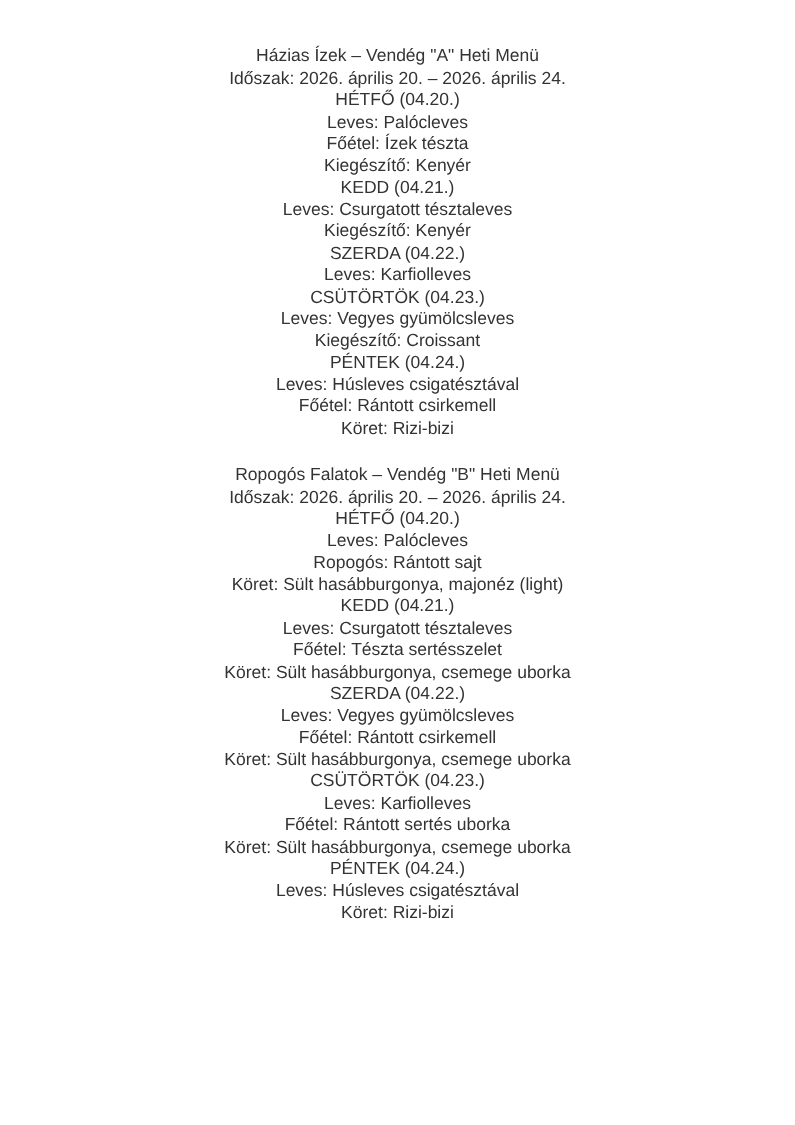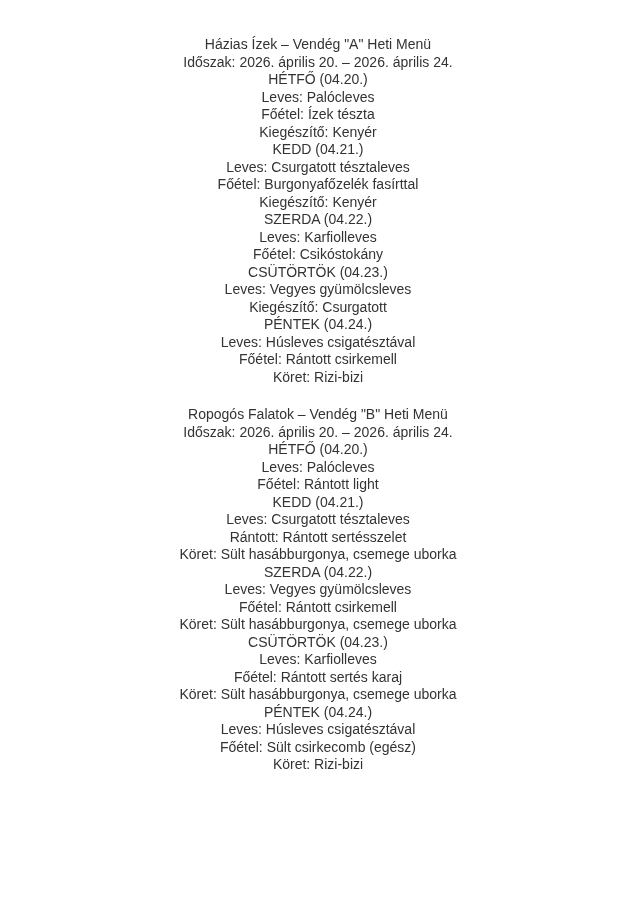--- a/index.html
+++ b/index.html
@@ -42,52 +42,50 @@
     <section class="menu">
       <p class="line title">Házias Ízek – Vendég "A" Heti Menü</p>
       <p class="line period gap-after">Időszak: 2026. április 20. – 2026. április 24.</p>
       <div>
         <p class="line day-name">HÉTFŐ (04.20.)</p>
         <p class="line day-item">Leves: Palócleves</p>
         <p class="line day-item">Főétel: Ízek tészta</p>
         <p class="line day-item">Kiegészítő: Kenyér</p>
         <p class="line day-name">KEDD (04.21.)</p>
         <p class="line day-item">Leves: Csurgatott tésztaleves</p>
-        <p class="line day-item">Főétel: Burgonyafőzelék fasírttal</p>
         <p class="line day-item">Kiegészítő: Kenyér</p>
         <p class="line day-name">SZERDA (04.22.)</p>
         <p class="line day-item">Leves: Karfiolleves</p>
-        <p class="line day-item">Főétel: Csikóstokány</p>
         <p class="line day-name">CSÜTÖRTÖK (04.23.)</p>
         <p class="line day-item">Leves: Vegyes gyümölcsleves</p>
-        <p class="line day-item">Kiegészítő: Csurgatott</p>
+        <p class="line day-item">Kiegészítő: Croissant</p>
         <p class="line day-name">PÉNTEK (04.24.)</p>
         <p class="line day-item">Leves: Húsleves csigatésztával</p>
         <p class="line day-item">Főétel: Rántott csirkemell</p>
         <p class="line day-item">Köret: Rizi-bizi</p>
       </div>
     </section>
     <section class="menu gap-before">
       <p class="line title gap-after">Ropogós Falatok – Vendég "B" Heti Menü</p>
       <p class="line period">Időszak: 2026. április 20. – 2026. április 24.</p>
       <div>
         <p class="line day-name">HÉTFŐ (04.20.)</p>
         <p class="line day-item">Leves: Palócleves</p>
-        <p class="line day-item">Főétel: Rántott light</p>
+        <p class="line day-item">Ropogós: Rántott sajt</p>
+        <p class="line day-item">Köret: Sült hasábburgonya, majonéz (light)</p>
         <p class="line day-name">KEDD (04.21.)</p>
         <p class="line day-item">Leves: Csurgatott tésztaleves</p>
-        <p class="line day-item">Rántott: Rántott sertésszelet</p>
+        <p class="line day-item">Főétel: Tészta sertésszelet</p>
         <p class="line day-item">Köret: Sült hasábburgonya, csemege uborka</p>
         <p class="line day-name">SZERDA (04.22.)</p>
         <p class="line day-item">Leves: Vegyes gyümölcsleves</p>
         <p class="line day-item">Főétel: Rántott csirkemell</p>
         <p class="line day-item">Köret: Sült hasábburgonya, csemege uborka</p>
         <p class="line day-name">CSÜTÖRTÖK (04.23.)</p>
         <p class="line day-item">Leves: Karfiolleves</p>
-        <p class="line day-item">Főétel: Rántott sertés karaj</p>
+        <p class="line day-item">Főétel: Rántott sertés uborka</p>
         <p class="line day-item">Köret: Sült hasábburgonya, csemege uborka</p>
         <p class="line day-name">PÉNTEK (04.24.)</p>
         <p class="line day-item">Leves: Húsleves csigatésztával</p>
-        <p class="line day-item">Főétel: Sült csirkecomb (egész)</p>
         <p class="line day-item">Köret: Rizi-bizi</p>
       </div>
     </section>
   </main>
 
 </body></html>

